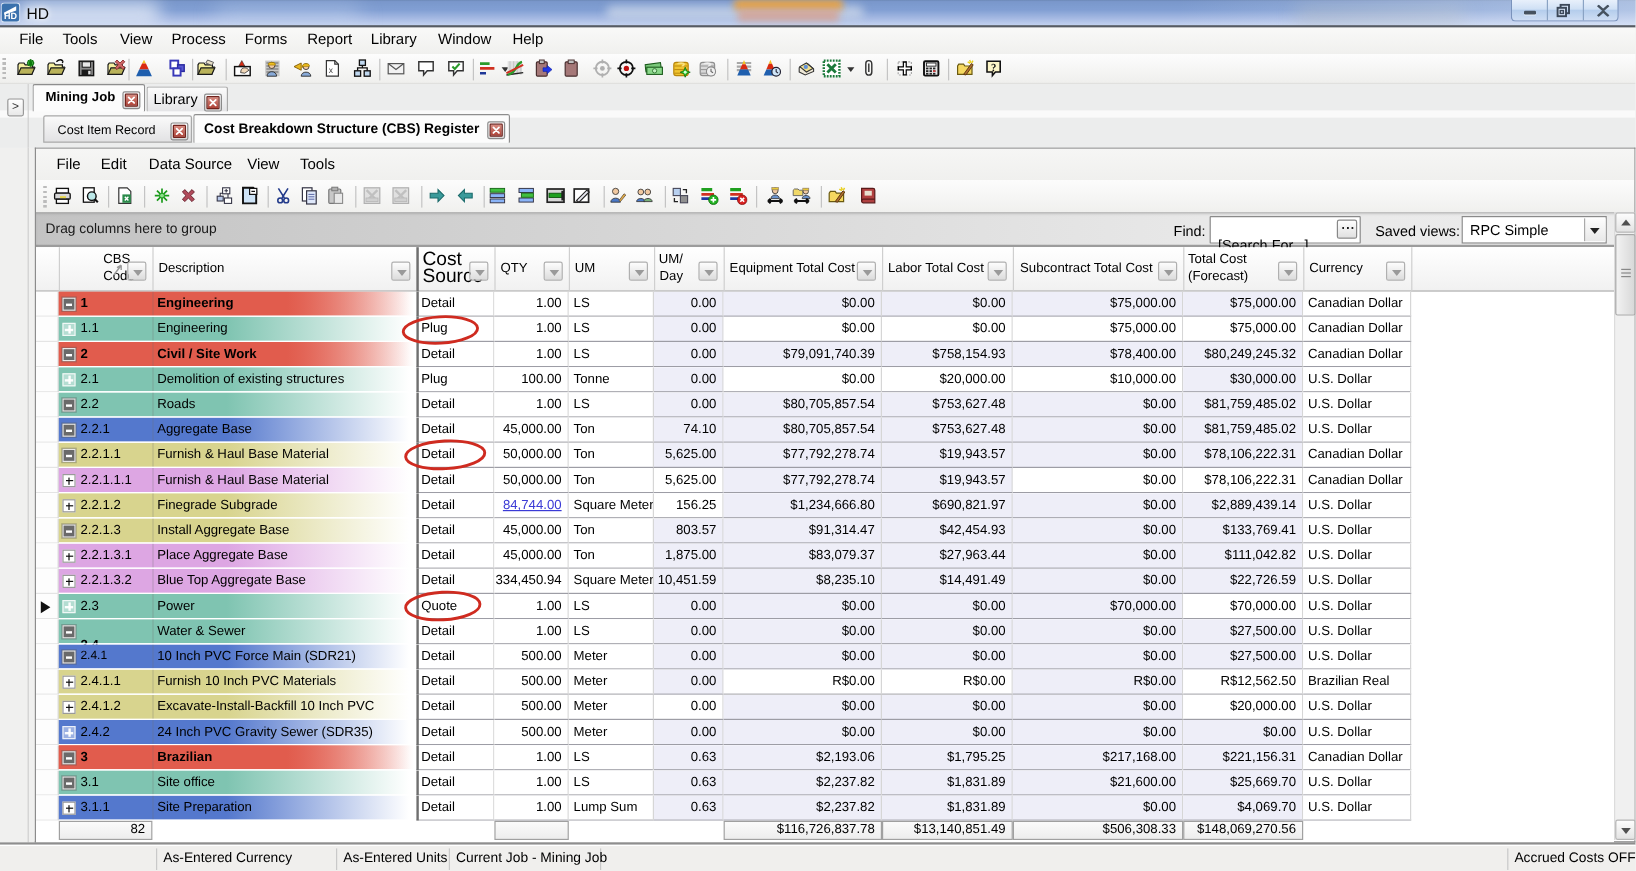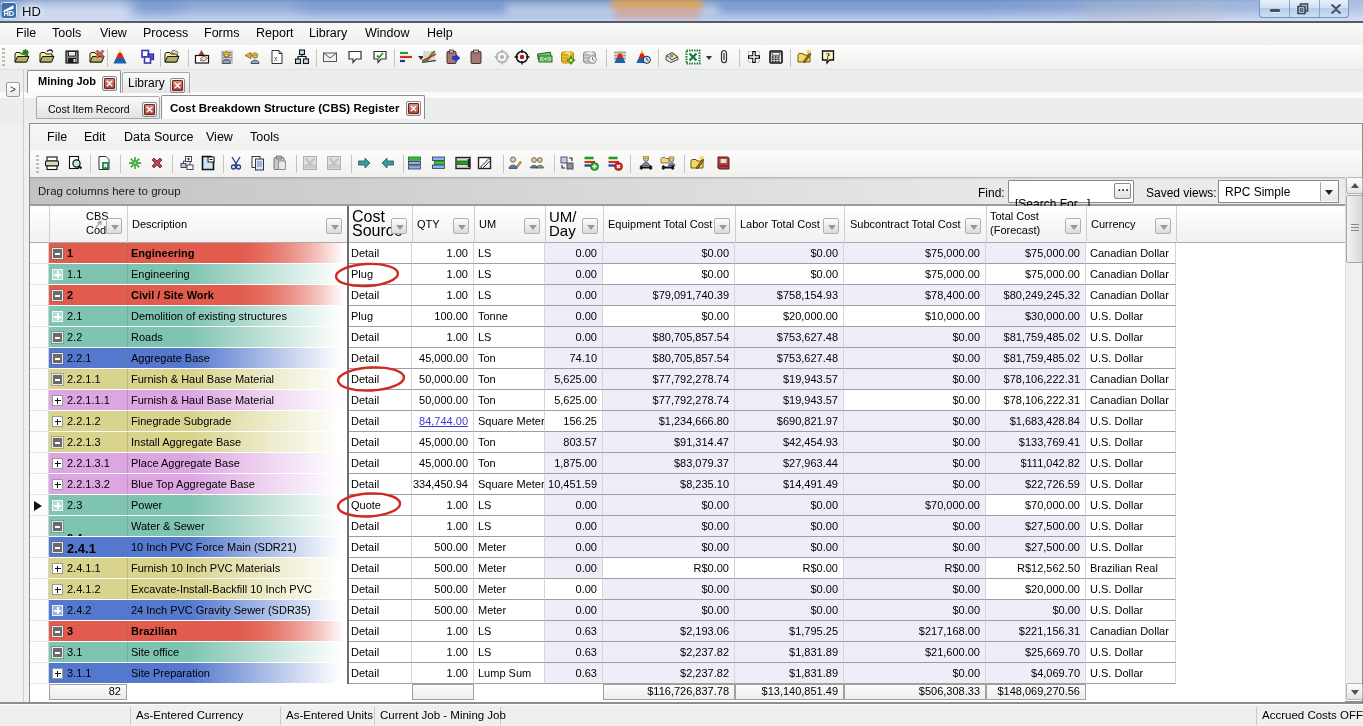--- a/index.html
+++ b/index.html
@@ -475,21 +475,21 @@
 <div class="abs" style="left:814px;top:0;width:1px;height:37px;background:#cfcfcf;"></div>
 <div class="abs" style="left:956px;top:0;width:1px;height:37px;background:#cfcfcf;"></div>
 <div class="abs" style="left:1056px;top:0;width:1px;height:37px;background:#cfcfcf;"></div>
 <div class="abs" style="left:1146px;top:0;width:1px;height:37px;background:#cfcfcf;"></div>
 <div class="abs" style="left:317px;top:0;width:2px;height:37px;background:#6f6f6f;"></div>
 <div class="tx" style="left:24px;top:4px;font-size:11px;line-height:13.5px;margin-left:32px;">CBS<br>Code</div>
 <div class="tx" style="left:102px;top:12px;font-size:11px;line-height:13.5px;">Description</div>
 <div class="tx" style="left:322px;top:4px;font-size:16px;line-height:13.5px;">Cost<br>Source</div>
 <div class="tx" style="left:387px;top:12px;font-size:11px;line-height:13.5px;">QTY</div>
 <div class="tx" style="left:449px;top:12px;font-size:11px;line-height:13.5px;">UM</div>
-<div class="tx" style="left:519px;top:4px;font-size:15px;line-height:13.5px;">UM/<br>Day</div>
+<div class="tx" style="left:519px;top:4px;font-size:11px;line-height:13.5px;text-align:right;">UM/<br>Day</div>
 <div class="tx" style="left:578px;top:12px;font-size:11px;line-height:13.5px;">Equipment Total Cost</div>
 <div class="tx" style="left:710px;top:12px;font-size:11px;line-height:13.5px;">Labor Total Cost</div>
 <div class="tx" style="left:820px;top:12px;font-size:11px;line-height:13.5px;">Subcontract Total Cost</div>
 <div class="tx" style="left:960px;top:4px;font-size:11px;line-height:13.5px;">Total Cost<br>(Forecast)</div>
 <div class="tx" style="left:1061px;top:12px;font-size:11px;line-height:13.5px;">Currency</div>
 <div class="abs" style="left:76px;top:12px;width:16px;height:16px;background:linear-gradient(180deg,#fdfdfd,#dcdcdc);border:1px solid #b0b0b0;border-radius:2px;">
         <div class="abs" style="left:4px;top:6px;width:0;height:0;border-left:4px solid transparent;border-right:4px solid transparent;border-top:5px solid #9a9a9a;"></div>
       </div>
 <div class="abs" style="left:296px;top:12px;width:16px;height:16px;background:linear-gradient(180deg,#fdfdfd,#dcdcdc);border:1px solid #b0b0b0;border-radius:2px;">
         <div class="abs" style="left:4px;top:6px;width:0;height:0;border-left:4px solid transparent;border-right:4px solid transparent;border-top:5px solid #9a9a9a;"></div>
@@ -711,21 +711,21 @@
 <div class="tx" style="left:101px;top:4px;font-size:11px;">Finegrade Subgrade</div>
 <div class="abs" style="left:97px;top:0;width:1px;height:20px;background:rgba(110,110,110,.28);"></div>
 <div class="abs" style="left:19px;top:20px;width:298px;height:1px;background:#fff;"></div>
 <div class="abs" style="left:317px;top:0;width:65px;height:21px;background:#fff;border-bottom:1px solid #9d9da5;border-right:1px solid #d6d6d6;font-size:11px;line-height:20px;padding-left:4px;overflow:hidden;white-space:nowrap;">Detail</div>
 <div class="abs" style="left:382px;top:0;width:62px;height:21px;background:#fff;border-bottom:1px solid #9d9da5;border-right:1px solid #d6d6d6;font-size:11px;line-height:20px;padding-right:5px;text-align:right;overflow:hidden;white-space:nowrap;"><span style="color:#3b3bd6;text-decoration:underline;">84,744.00</span></div>
 <div class="abs" style="left:444px;top:0;width:71px;height:21px;background:#fff;border-bottom:1px solid #9d9da5;border-right:1px solid #d6d6d6;font-size:11px;line-height:20px;padding-left:4px;overflow:hidden;white-space:nowrap;">Square Meter</div>
 <div class="abs" style="left:515px;top:0;width:58px;height:21px;background:#fff;border-bottom:1px solid #9d9da5;border-right:1px solid #d6d6d6;font-size:11px;line-height:20px;padding-right:5px;text-align:right;overflow:hidden;white-space:nowrap;">156.25</div>
 <div class="abs" style="left:573px;top:0;width:132px;height:21px;background:#eeeef8;border-bottom:1px solid #9d9da5;border-right:1px solid #d6d6d6;font-size:11px;line-height:20px;padding-right:5px;text-align:right;overflow:hidden;white-space:nowrap;">$1,234,666.80</div>
 <div class="abs" style="left:705px;top:0;width:109px;height:21px;background:#eeeef8;border-bottom:1px solid #9d9da5;border-right:1px solid #d6d6d6;font-size:11px;line-height:20px;padding-right:5px;text-align:right;overflow:hidden;white-space:nowrap;">$690,821.97</div>
 <div class="abs" style="left:814px;top:0;width:142px;height:21px;background:#eeeef8;border-bottom:1px solid #9d9da5;border-right:1px solid #d6d6d6;font-size:11px;line-height:20px;padding-right:5px;text-align:right;overflow:hidden;white-space:nowrap;">$0.00</div>
-<div class="abs" style="left:956px;top:0;width:100px;height:21px;background:#eeeef8;border-bottom:1px solid #9d9da5;border-right:1px solid #d6d6d6;font-size:11px;line-height:20px;padding-right:5px;text-align:right;overflow:hidden;white-space:nowrap;">$1,683,428.84</div>
+<div class="abs" style="left:956px;top:0;width:100px;height:21px;background:#eeeef8;border-bottom:1px solid #9d9da5;border-right:1px solid #d6d6d6;font-size:11px;line-height:20px;padding-right:5px;text-align:right;overflow:hidden;white-space:nowrap;">$2,889,439.14</div>
 <div class="abs" style="left:1056px;top:0;width:90px;height:21px;background:#fff;border-bottom:1px solid #9d9da5;border-right:1px solid #d6d6d6;font-size:11px;line-height:20px;padding-left:4px;overflow:hidden;white-space:nowrap;">U.S. Dollar</div>
 <div class="abs" style="left:317px;top:0;width:2px;height:21px;background:#6f6f6f;"></div>
 </div>
 <div class="abs" style="left:30px;top:432px;width:1315px;height:21px;overflow:hidden;">
 <div class="abs" style="left:0;top:0;width:19px;height:21px;background:#fdfdfd;border-bottom:1px solid #e4e4e4;border-right:1px solid #d4d4d4;"></div>
 <div class="abs" style="left:19px;top:0;width:298px;height:20px;background:linear-gradient(90deg,#d8d48e 0px,#d8d48e 140px,#ffffff 292px);"></div>
 <div class="abs" style="left:22px;top:5px;width:11px;height:11px;background:#6a6a6a;border:1px solid #e8e8e8;outline:1px solid rgba(90,90,90,.35);">
         <div class="abs" style="left:2px;top:4px;width:5px;height:1.5px;background:#fff;"></div>
       </div>
 <div class="tx" style="left:37px;top:4px;font-size:11px;">2.2.1.3</div>
@@ -830,21 +830,21 @@
 <div class="abs" style="left:956px;top:0;width:100px;height:21px;background:#eeeef8;border-bottom:1px solid #9d9da5;border-right:1px solid #d6d6d6;font-size:11px;line-height:20px;padding-right:5px;text-align:right;overflow:hidden;white-space:nowrap;">$27,500.00</div>
 <div class="abs" style="left:1056px;top:0;width:90px;height:21px;background:#fff;border-bottom:1px solid #9d9da5;border-right:1px solid #d6d6d6;font-size:11px;line-height:20px;padding-left:4px;overflow:hidden;white-space:nowrap;">U.S. Dollar</div>
 <div class="abs" style="left:317px;top:0;width:2px;height:21px;background:#6f6f6f;"></div>
 </div>
 <div class="abs" style="left:30px;top:537px;width:1315px;height:21px;overflow:hidden;">
 <div class="abs" style="left:0;top:0;width:19px;height:21px;background:#fdfdfd;border-bottom:1px solid #e4e4e4;border-right:1px solid #d4d4d4;"></div>
 <div class="abs" style="left:19px;top:0;width:298px;height:20px;background:linear-gradient(90deg,#5478cd 0px,#5478cd 140px,#ffffff 292px);"></div>
 <div class="abs" style="left:22px;top:5px;width:11px;height:11px;background:#6a6a6a;border:1px solid #e8e8e8;outline:1px solid rgba(90,90,90,.35);">
         <div class="abs" style="left:2px;top:4px;width:5px;height:1.5px;background:#fff;"></div>
       </div>
-<div class="tx" style="left:37px;top:4px;font-size:13px;font-weight:bold;">2.4.1</div>
+<div class="tx" style="left:37px;top:4px;font-size:10px;">2.4.1</div>
 <div class="tx" style="left:101px;top:4px;font-size:11px;">10 Inch PVC Force Main (SDR21)</div>
 <div class="abs" style="left:97px;top:0;width:1px;height:20px;background:rgba(110,110,110,.28);"></div>
 <div class="abs" style="left:19px;top:20px;width:298px;height:1px;background:#fff;"></div>
 <div class="abs" style="left:317px;top:0;width:65px;height:21px;background:#fff;border-bottom:1px solid #9d9da5;border-right:1px solid #d6d6d6;font-size:11px;line-height:20px;padding-left:4px;overflow:hidden;white-space:nowrap;">Detail</div>
 <div class="abs" style="left:382px;top:0;width:62px;height:21px;background:#fff;border-bottom:1px solid #9d9da5;border-right:1px solid #d6d6d6;font-size:11px;line-height:20px;padding-right:5px;text-align:right;overflow:hidden;white-space:nowrap;">500.00</div>
 <div class="abs" style="left:444px;top:0;width:71px;height:21px;background:#fff;border-bottom:1px solid #9d9da5;border-right:1px solid #d6d6d6;font-size:11px;line-height:20px;padding-left:4px;overflow:hidden;white-space:nowrap;">Meter</div>
 <div class="abs" style="left:515px;top:0;width:58px;height:21px;background:#eeeef8;border-bottom:1px solid #9d9da5;border-right:1px solid #d6d6d6;font-size:11px;line-height:20px;padding-right:5px;text-align:right;overflow:hidden;white-space:nowrap;">0.00</div>
 <div class="abs" style="left:573px;top:0;width:132px;height:21px;background:#eeeef8;border-bottom:1px solid #9d9da5;border-right:1px solid #d6d6d6;font-size:11px;line-height:20px;padding-right:5px;text-align:right;overflow:hidden;white-space:nowrap;">$0.00</div>
 <div class="abs" style="left:705px;top:0;width:109px;height:21px;background:#eeeef8;border-bottom:1px solid #9d9da5;border-right:1px solid #d6d6d6;font-size:11px;line-height:20px;padding-right:5px;text-align:right;overflow:hidden;white-space:nowrap;">$0.00</div>
 <div class="abs" style="left:814px;top:0;width:142px;height:21px;background:#eeeef8;border-bottom:1px solid #9d9da5;border-right:1px solid #d6d6d6;font-size:11px;line-height:20px;padding-right:5px;text-align:right;overflow:hidden;white-space:nowrap;">$0.00</div>

